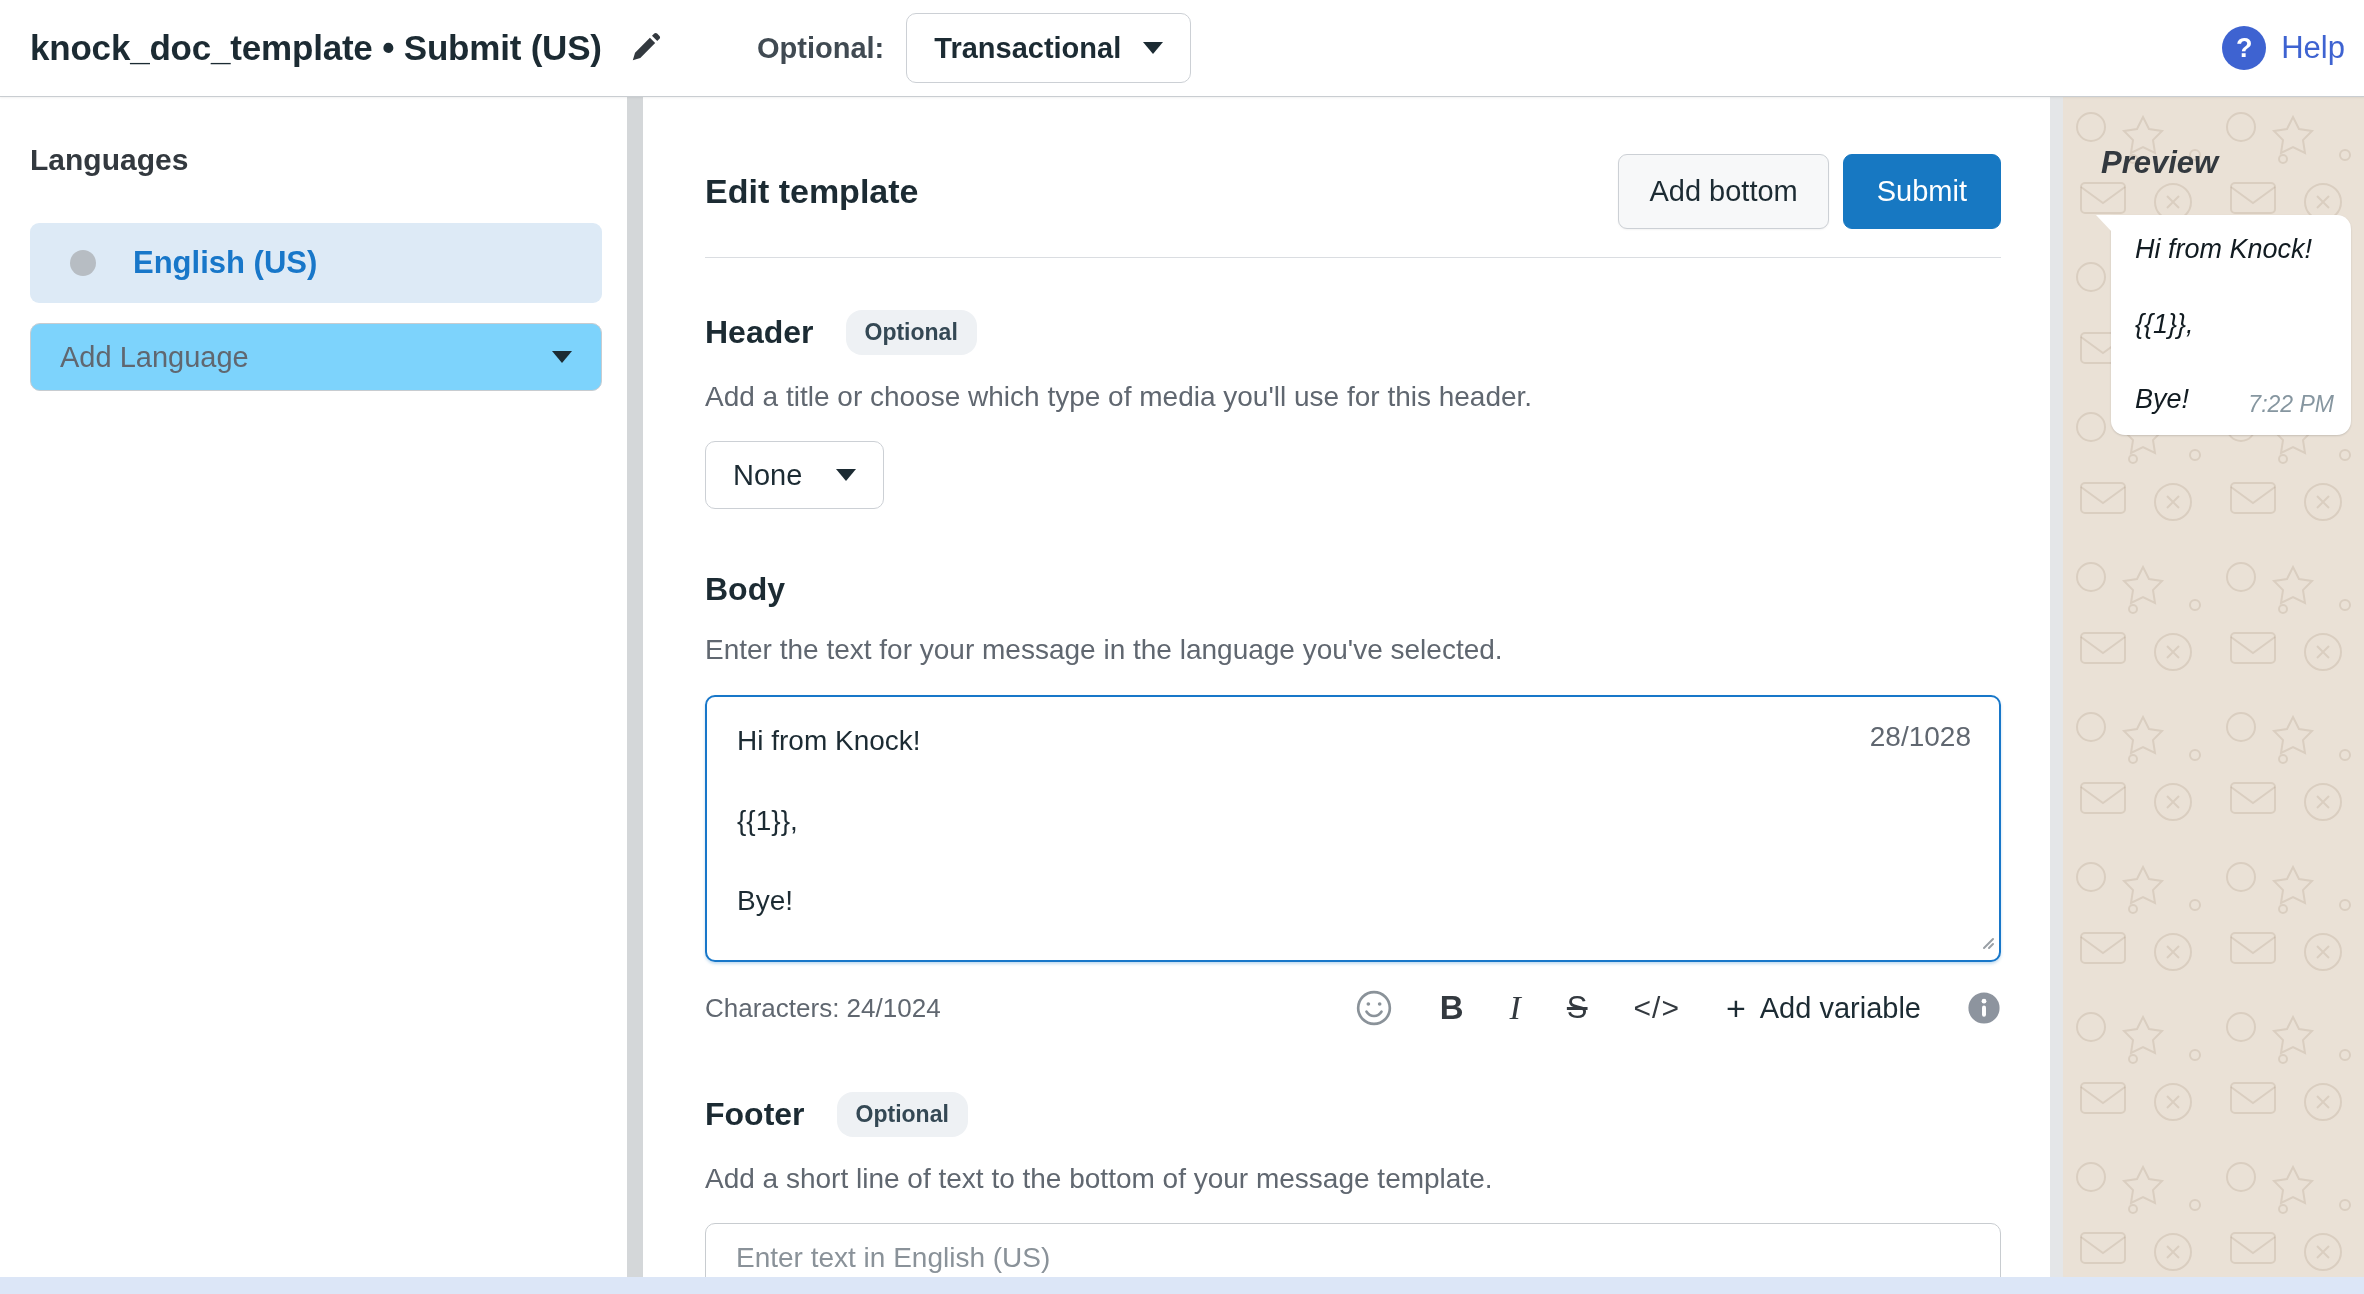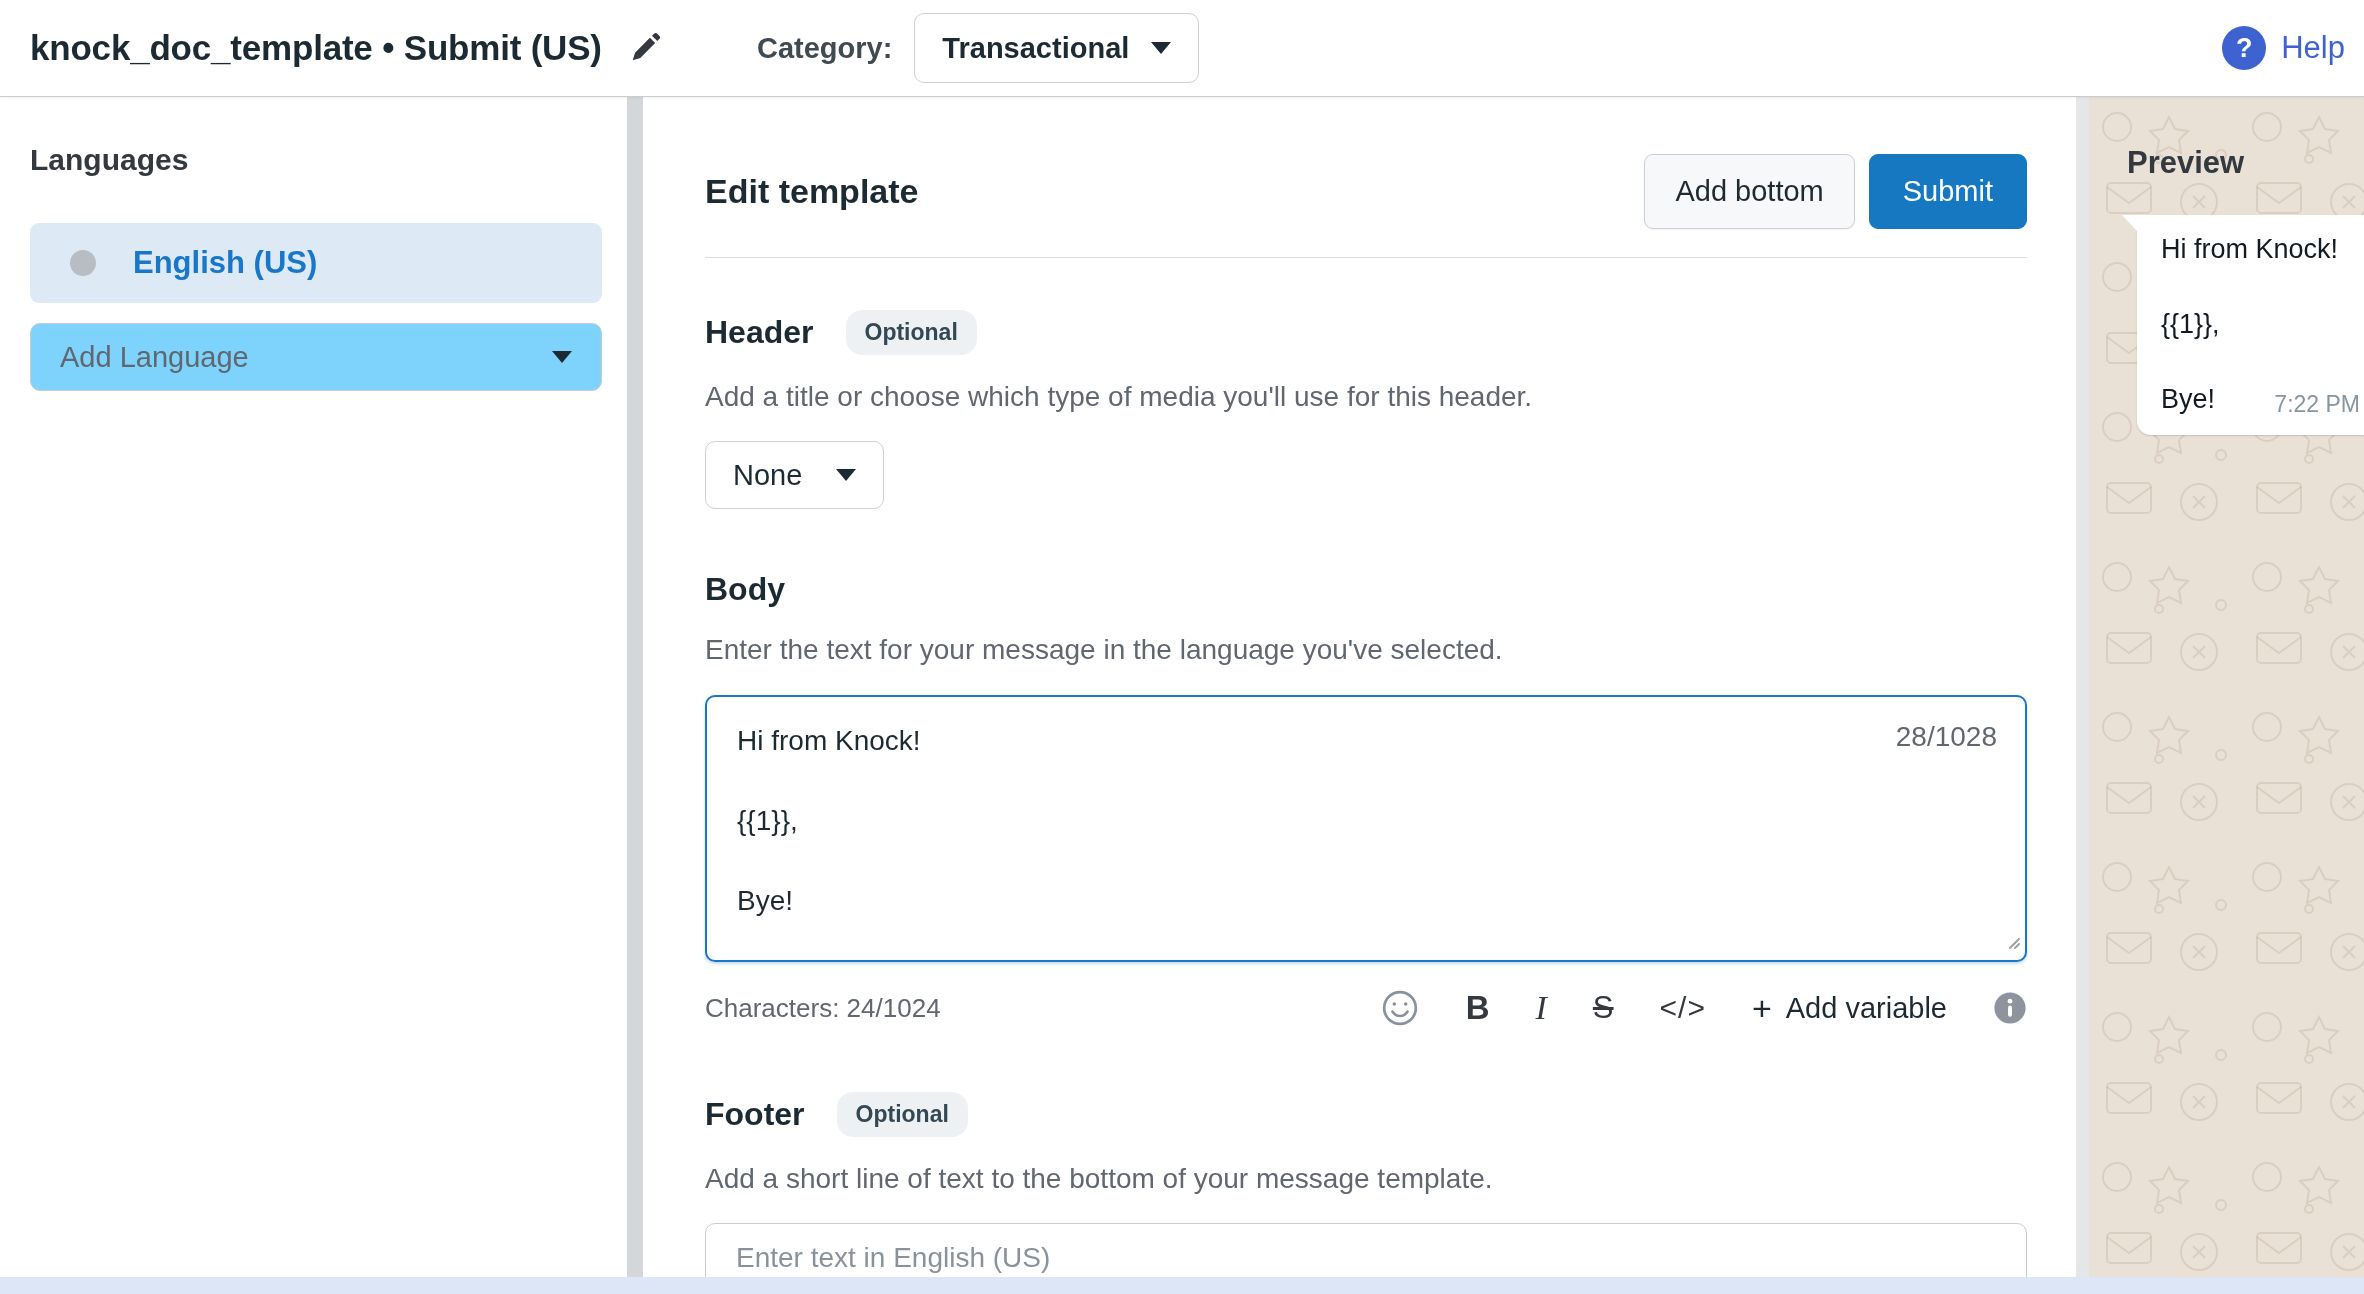--- a/index.html
+++ b/index.html
@@ -95,21 +95,21 @@
   .input-wrap{position:relative;margin-top:28px;}
   .footer-input{
     width:100%;height:70px;border:1px solid var(--border-gray);border-radius:10px;
     padding:0 120px 0 30px;font-family:inherit;font-size:28px;color:var(--text-dark);outline:none;display:block;
   }
   .footer-input::placeholder{color:#8a9299;opacity:1;}
   .footer-counter{position:absolute;top:50%;transform:translateY(-50%);right:30px;font-size:28px;color:var(--text-gray);margin-top:48px;}
   
   .scrollstrip{width:13px;background:#e4e6e8;flex:none;cursor:pointer;}
   
-  .preview{width:275px;flex:none;position:relative;background:var(--preview-bg);overflow:hidden;}
+  .preview{width:301px;flex:none;position:relative;background:var(--preview-bg);overflow:hidden;font-style:italic;}
   .doodle{position:absolute;inset:0;}
   .preview-heading{position:absolute;left:38px;top:48px;font-size:31px;font-weight:700;color:#33393f;}
   .bubble{
     position:absolute;left:48px;top:118px;width:240px;
     background:#fff;border-radius:14px;border-top-left-radius:0;
     padding:16px 20px 16px 24px;box-shadow:0 1px 2px rgba(0,0,0,.15);
   }
   .bubble-tail{position:absolute;left:-15px;top:0;}
   .bubble-text{font-size:27px;line-height:37.5px;color:#111b21;white-space:pre-line;}
   .bubble-time{position:absolute;right:17px;bottom:17px;font-size:23px;color:#8696a0;}
@@ -125,21 +125,21 @@
     <button class="pencil-btn">
       <span>
         <svg width="36" height="36" viewBox="0 0 24 24">
             <path fill="#33393f" d="M3.2 20.8l1.5-5L14.6 5.9l3.5 3.5L8.2 19.3l-5 1.5z"></path>
             <path fill="#33393f" d="M16 4.5l1.5-1.5c.5-.5 1.4-.5 1.9 0l1.6 1.6c.5.5.5 1.4 0 1.9L19.5 8 16 4.5z"></path>
           </svg>
       </span>
     </button>
   </div>
   <div class="cat-group">
-    <span class="cat-label">Category:</span>
+    <span class="cat-label">Optional:</span>
     <button class="dropdown-btn">
       <span>Transactional</span>
       <span class="caret"></span>
     </button>
   </div>
   <div class="help-group">
     <span class="help-circle">?</span>
     <span class="help-label">Help</span>
   </div>
 </header>

